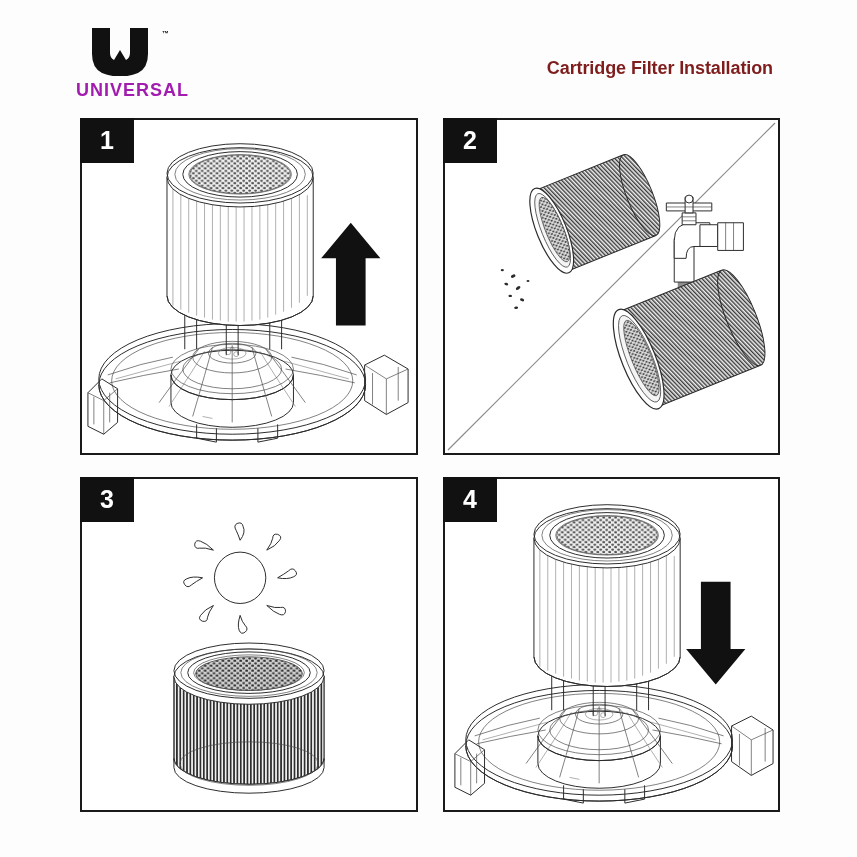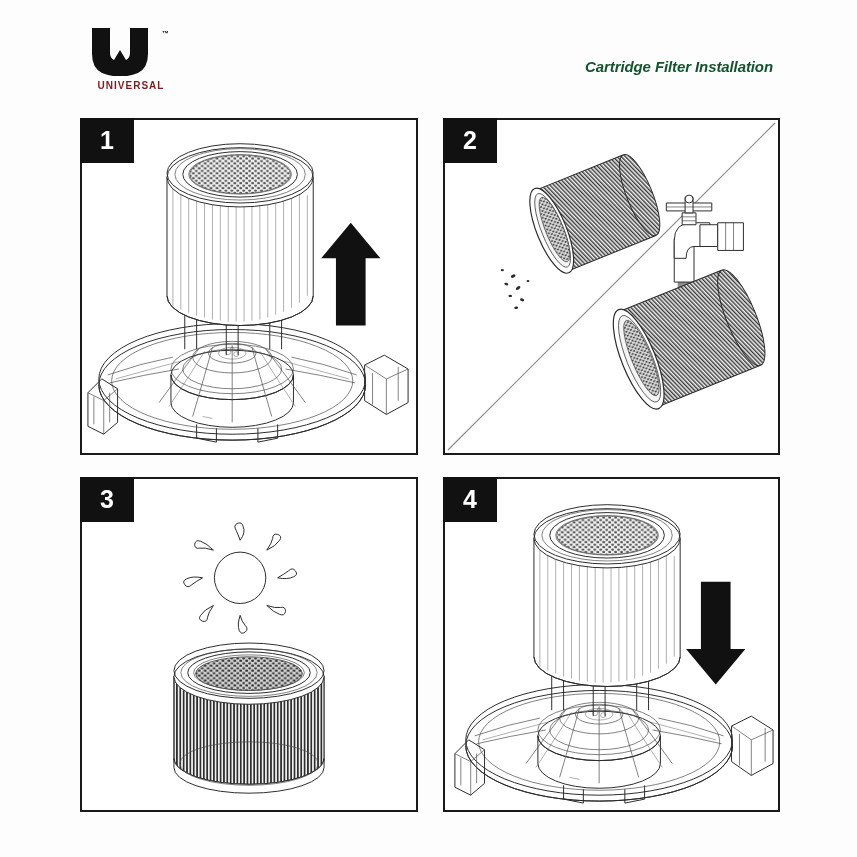--- a/index.html
+++ b/index.html
@@ -12,23 +12,23 @@
     position:relative;
   }
   .sheet{position:absolute;inset:0;}
 
   
   .header{position:absolute;left:0;top:0;width:857px;height:110px;}
   .logo-block{position:absolute;left:76px;top:28px;width:110px;height:78px;}
   .logo-mark{position:absolute;left:14px;top:0;width:72px;height:48px;}
   .logo-tm{position:absolute;left:86px;top:2px;font-size:7px;font-weight:bold;color:#111;letter-spacing:0;}
   .logo-word{position:absolute;left:0;top:52px;width:110px;text-align:center;
-    font-size:10px;font-weight:bold;color:#7f1d1d;letter-spacing:1.0px;}
-  .title{position:absolute;right:84px;top:58px;font-size:15px;font-weight:bold;
-    color:#14532d;letter-spacing:-0.1px;white-space:nowrap;font-style:italic;}
+    font-size:18px;font-weight:bold;color:#a21caf;letter-spacing:1.0px;}
+  .title{position:absolute;right:84px;top:58px;font-size:18px;font-weight:bold;
+    color:#7f1d1d;letter-spacing:-0.1px;white-space:nowrap;}
 
   
   .panel{position:absolute;border:2.5px solid #1a1a1a;background:#fff;box-sizing:border-box;}
   .p1{left:80px;top:118px;width:338px;height:337px;}
   .p2{left:443px;top:118px;width:337px;height:337px;}
   .p3{left:80px;top:477px;width:338px;height:335px;}
   .p4{left:443px;top:477px;width:337px;height:335px;}
 
   .badge{position:absolute;left:-2px;top:-2px;width:54px;height:45px;background:#111;
     color:#fff;font-size:25px;font-weight:bold;display:flex;align-items:center;

